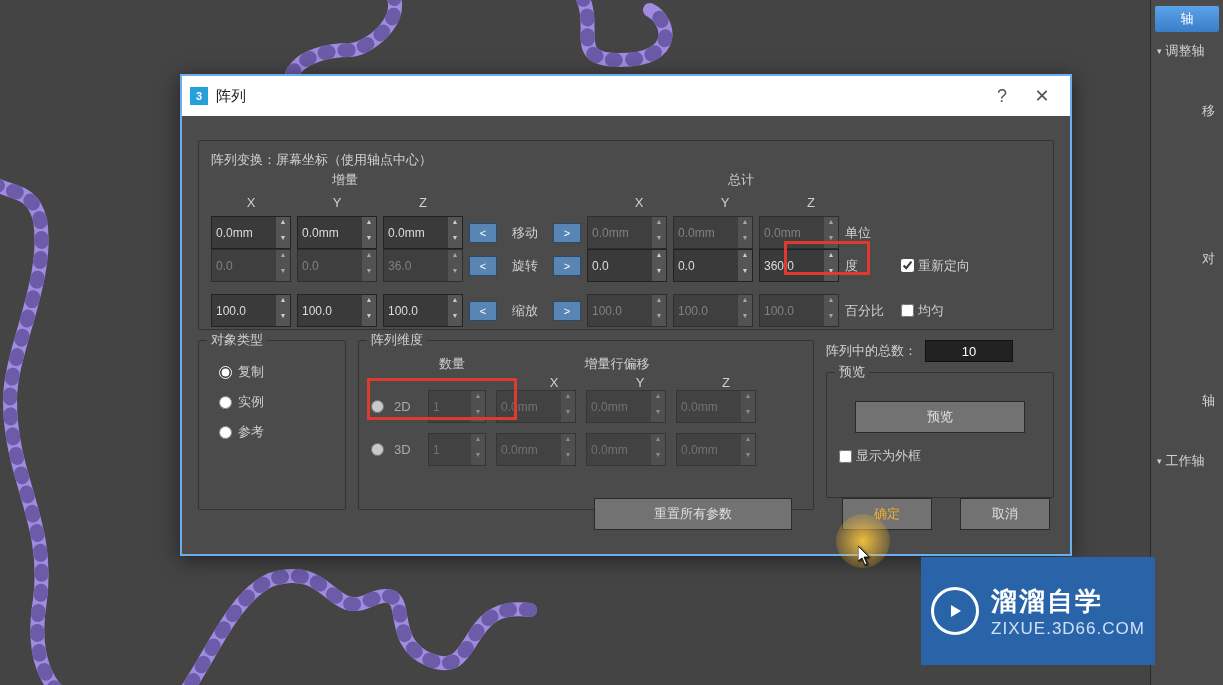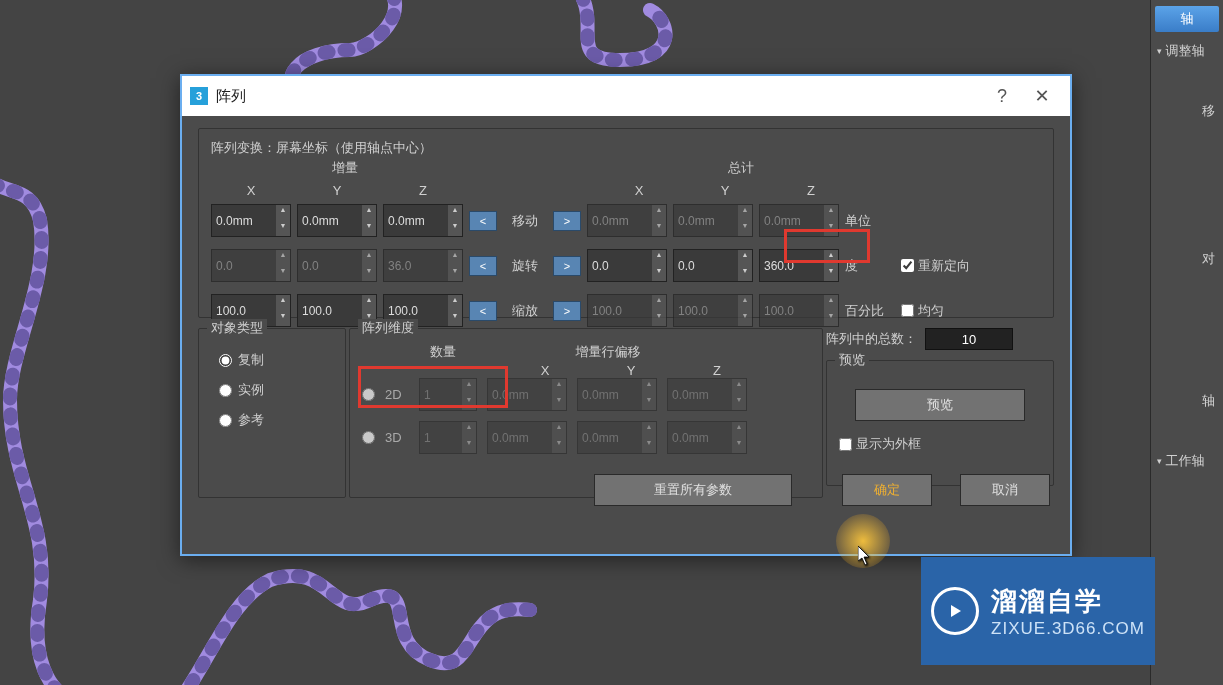--- a/index.html
+++ b/index.html
@@ -72,21 +72,21 @@
     margin-right: 8px;
   }
   .titlebar-spacer { flex: 1; }
   .titlebar-btn {
     width: 40px; height: 40px;
     display: flex; align-items: center; justify-content: center;
     font-size: 18px; color: #555;
     cursor: pointer;
   }
 
-  .dlg-body { padding: 12px 16px; position: relative; }
+  .dlg-body { padding: 24px 16px; position: relative; }
 
   .group {
     border: 1px solid #333;
     padding: 10px 12px 14px 12px;
     margin-bottom: 10px;
     position: relative;
     border-radius: 2px;
   }
   .group-title {
     position: absolute; top: -10px; left: 8px;
@@ -324,21 +324,21 @@
         <div class="spinner disabled">
             <input disabled="" value="0.0mm" style="">
             <div class="arrows">
               <span>▲</span>
               <span>▼</span>
             </div>
           </div>
         <span style="width:50px">单位</span>
       </div>
 
-      <div class="grid-row" style="margin-top:12px">
+      <div class="grid-row" style="margin-top:0">
         <div class="spinner disabled">
             <input disabled="" value="0.0" style="">
             <div class="arrows">
               <span>▲</span>
               <span>▼</span>
             </div>
           </div>
         <div class="spinner disabled">
             <input disabled="" value="0.0" style="">
             <div class="arrows">
@@ -433,21 +433,21 @@
         <span style="width:50px">百分比</span>
         <label class="check">
           <input type="checkbox" style="">
             <span>均匀</span>
         </label>
       </div>
 
       <div class="redbox" style="left:585px;top:100px;width:86px;height:34px"></div>
     </div>
 
-    <div style="display:flex;gap:3px">
+    <div style="display:flex;gap:12px">
 
       <div class="group" style="width:148px;height:170px">
         <div class="group-title">对象类型</div>
         <div class="radio-row">
             <input type="radio" name="ot" checked="" style="">
             <span>复制</span>
           </div>
         <div class="radio-row">
             <input type="radio" name="ot" style="">
             <span>实例</span>

